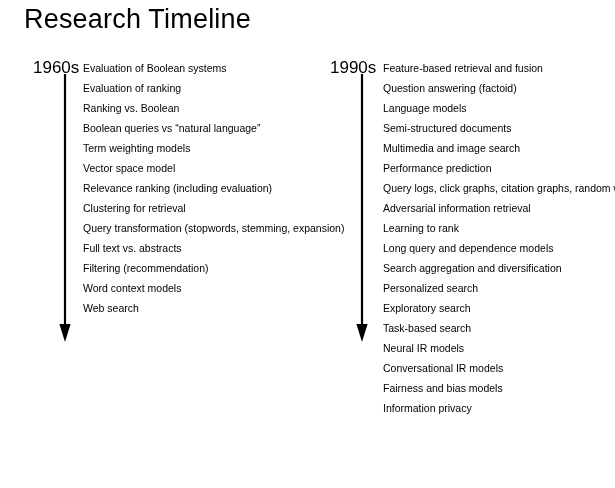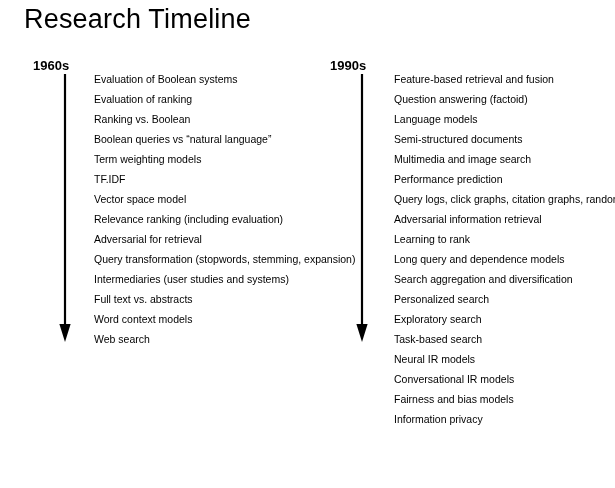--- a/index.html
+++ b/index.html
@@ -34,41 +34,41 @@
   .column {
     position: absolute;
     top: 58px;
   }
   .col-left { left: 18px; }
   .col-right { left: 318px; }
 
   .decade {
     position: absolute;
     top: 0px;
-    font-size: 13px;
-    font-weight: bold;
+    font-size: 17px;
+    font-weight: normal;
     color: #000;
   }
   .col-left .decade { left: 5px; }
   .col-right .decade { left: 2px; }
 
   .arrow {
     position: absolute;
     top: 16px;
     width: 14px;
     height: 270px;
   }
   .col-left .arrow { left: 30px; }
   .col-right .arrow { left: 27px; }
 
   .items {
     position: absolute;
     top: 5px;
     list-style: none;
-    margin: 11px;
+    margin: 0;
     padding: 0;
   }
   .col-left .items { left: 55px; width: 250px; }
   .col-right .items { left: 55px; width: 262px; }
 
   .items li {
     font-size: 10.5px;
     line-height: 1.0;
     height: 20px;
     white-space: nowrap;
@@ -87,27 +87,26 @@
     <svg class="arrow" viewBox="0 0 14 270" xmlns="http://www.w3.org/2000/svg">
       <line x1="7" y1="0" x2="7" y2="252" stroke="#000000" stroke-width="2.2"></line>
       <polygon points="7,268 1.4,250 12.6,250" fill="#000000"></polygon>
     </svg>
     <ul class="items">
       <li>Evaluation of Boolean systems</li>
       <li>Evaluation of ranking</li>
       <li>Ranking vs. Boolean</li>
       <li>Boolean queries vs “natural language”</li>
       <li>Term weighting models</li>
-      <li>TF.IDF</li>
       <li>Vector space model</li>
       <li>Relevance ranking (including evaluation)</li>
-      <li>Adversarial for retrieval</li>
+      <li>Clustering for retrieval</li>
       <li>Query transformation (stopwords, stemming, expansion)</li>
-      <li>Intermediaries (user studies and systems)</li>
       <li>Full text vs. abstracts</li>
+      <li>Filtering (recommendation)</li>
       <li>Word context models</li>
       <li>Web search</li>
     </ul>
   </div>
 
   <div class="column col-right">
     <div class="decade">1990s</div>
     <svg class="arrow" viewBox="0 0 14 270" xmlns="http://www.w3.org/2000/svg">
       <line x1="7" y1="0" x2="7" y2="252" stroke="#000000" stroke-width="2.2"></line>
       <polygon points="7,268 1.4,250 12.6,250" fill="#000000"></polygon>

